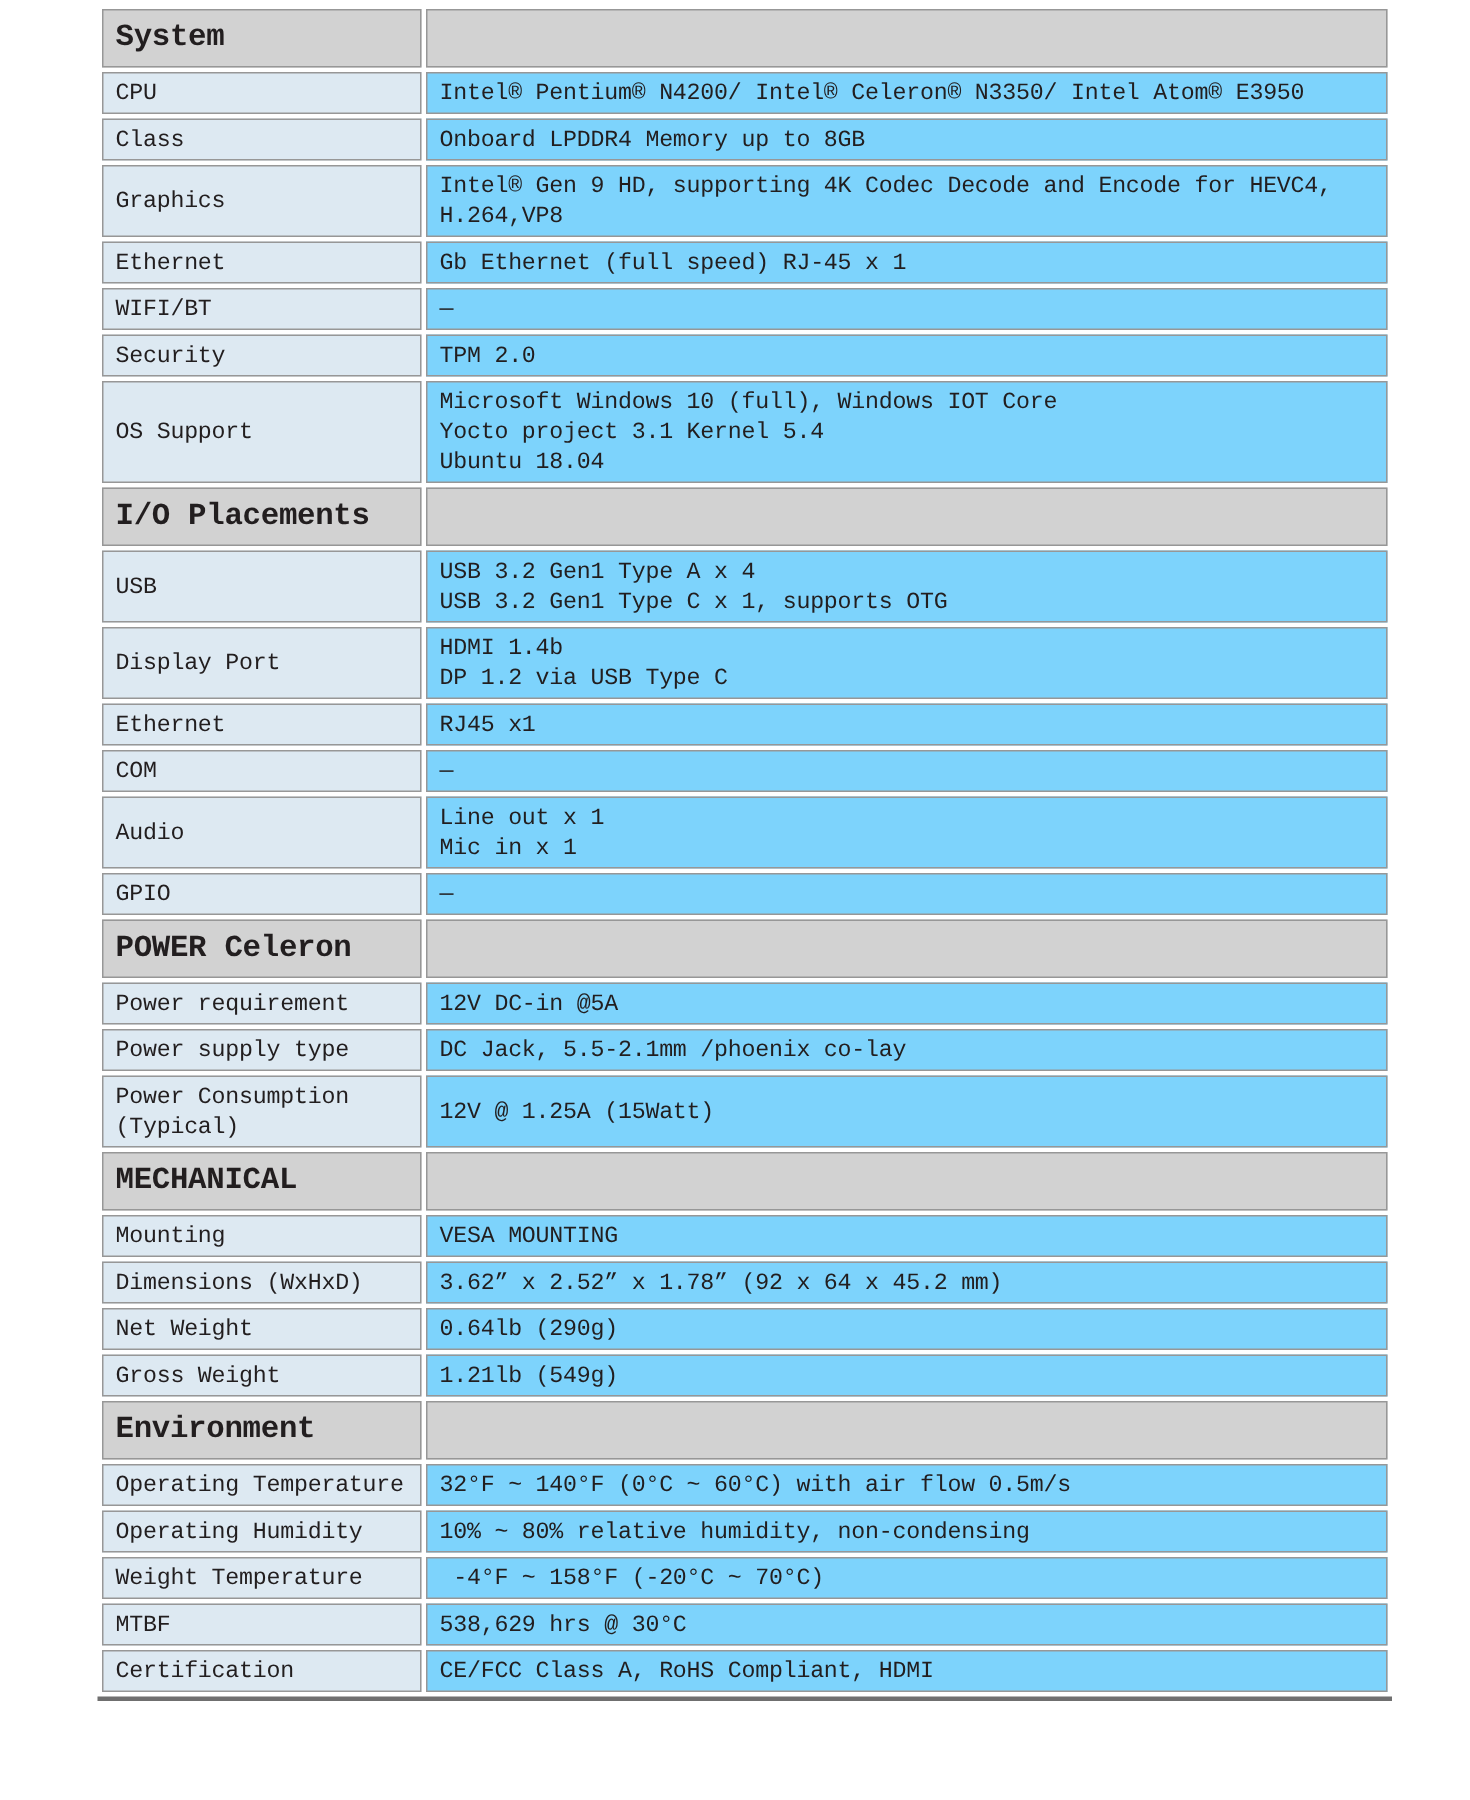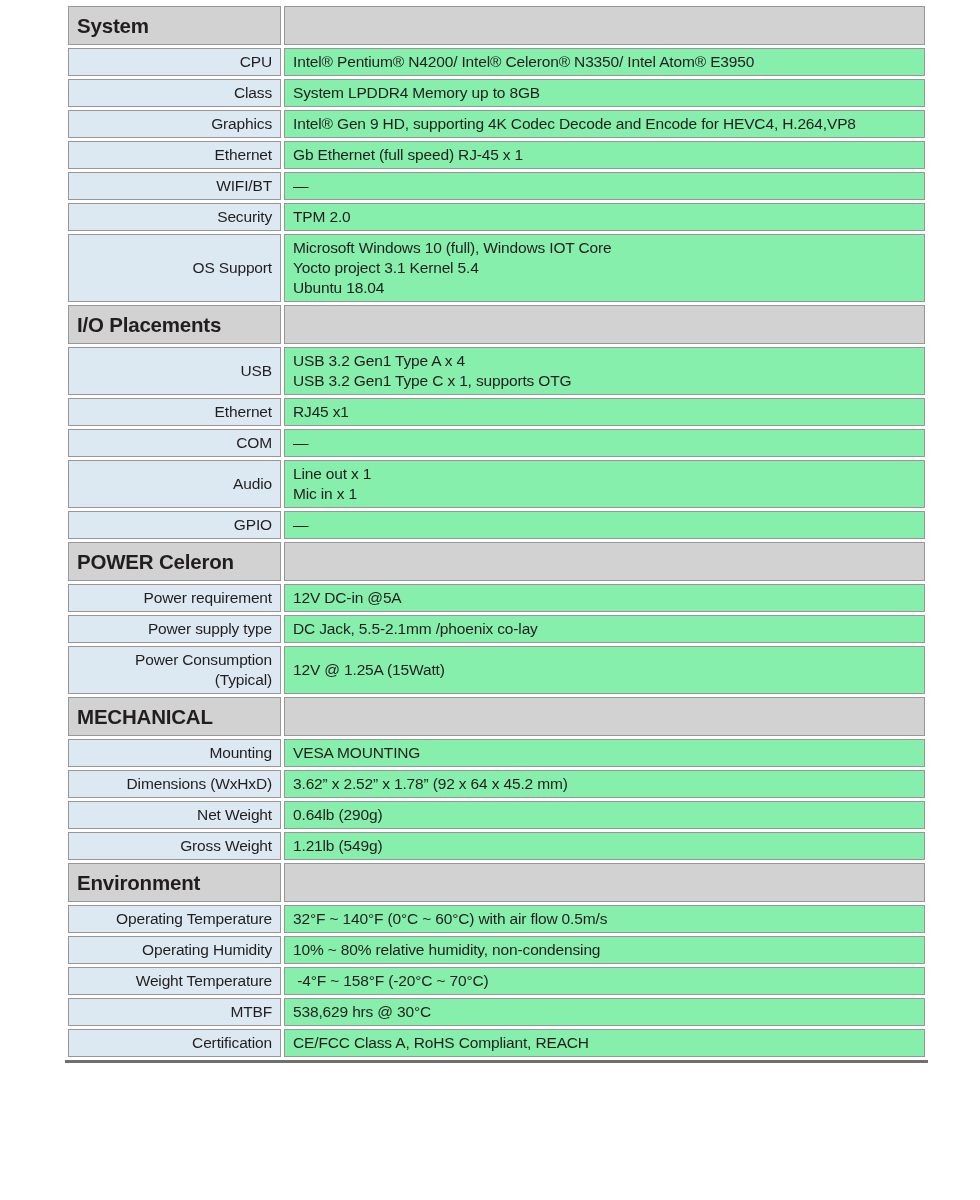--- a/index.html
+++ b/index.html
@@ -11,38 +11,39 @@
   }
   html,body{margin:0;padding:0;background:#ffffff;}
   body{
     width:980px;height:1200px;position:relative;overflow:hidden;
     font-family:"Liberation Sans", sans-serif;
     -webkit-font-smoothing:antialiased;
   }
   .spec-table-wrap{
     position:absolute;left:65px;top:3px;width:863px;
     border-bottom:3px solid var(--bottom-rule);
+    font-family:Liberation Mono, monospace;
   }
   table.spec{
     border-collapse:separate;border-spacing:3px;
     width:100%;table-layout:fixed;
   }
   td{
     border:1px solid var(--border);
     color:var(--text);
     font-size:15.5px;line-height:20px;
     padding:3px 8px;
     vertical-align:middle;
     letter-spacing:-0.15px;
     word-wrap:break-word;
     font-weight:500;
   }
   col.c-label{width:213px;}
-  td.label-cell{background:var(--label-bg);text-align:right;}
-  td.value-cell{background:#86efac;}
+  td.label-cell{background:var(--label-bg);}
+  td.value-cell{background:#7dd3fc;}
   tr.section-row td{
     background:var(--header-bg);
     font-weight:bold;
     font-size:20.5px;line-height:27px;
     padding:5px 8px;
     letter-spacing:-0.2px;
   }
   .value-line{white-space:pre-wrap;}
 </style>
 </head>
@@ -61,21 +62,21 @@
         </tr>
         <tr>
           <td class="label-cell">CPU</td>
           <td class="value-cell">
             <div class="value-line">Intel® Pentium® N4200/ Intel® Celeron® N3350/ Intel Atom® E3950</div>
           </td>
         </tr>
         <tr>
           <td class="label-cell">Class</td>
           <td class="value-cell">
-            <div class="value-line">System LPDDR4 Memory up to 8GB</div>
+            <div class="value-line">Onboard LPDDR4 Memory up to 8GB</div>
           </td>
         </tr>
         <tr>
           <td class="label-cell">Graphics</td>
           <td class="value-cell">
             <div class="value-line">Intel® Gen 9 HD, supporting 4K Codec Decode and Encode for HEVC4, H.264,VP8</div>
           </td>
         </tr>
         <tr>
           <td class="label-cell">Ethernet</td>
@@ -108,20 +109,27 @@
           <td></td>
         </tr>
         <tr>
           <td class="label-cell">USB</td>
           <td class="value-cell">
             <div class="value-line">USB 3.2 Gen1 Type A x 4</div>
             <div class="value-line">USB 3.2 Gen1 Type C x 1, supports OTG</div>
           </td>
         </tr>
         <tr>
+          <td class="label-cell">Display Port</td>
+          <td class="value-cell">
+            <div class="value-line">HDMI 1.4b</div>
+            <div class="value-line">DP 1.2 via USB Type C</div>
+          </td>
+        </tr>
+        <tr>
           <td class="label-cell">Ethernet</td>
           <td class="value-cell">
             <div class="value-line">RJ45 x1</div>
           </td>
         </tr>
         <tr>
           <td class="label-cell">COM</td>
           <td class="value-cell">
             <div class="value-line">—</div>
           </td>
@@ -213,18 +221,18 @@
         </tr>
         <tr>
           <td class="label-cell">MTBF</td>
           <td class="value-cell">
             <div class="value-line">538,629 hrs @ 30°C</div>
           </td>
         </tr>
         <tr>
           <td class="label-cell">Certification</td>
           <td class="value-cell">
-            <div class="value-line">CE/FCC Class A, RoHS Compliant, REACH</div>
+            <div class="value-line">CE/FCC Class A, RoHS Compliant, HDMI</div>
           </td>
         </tr>
       </tbody>
   </table>
 </div>
 
 </body></html>

